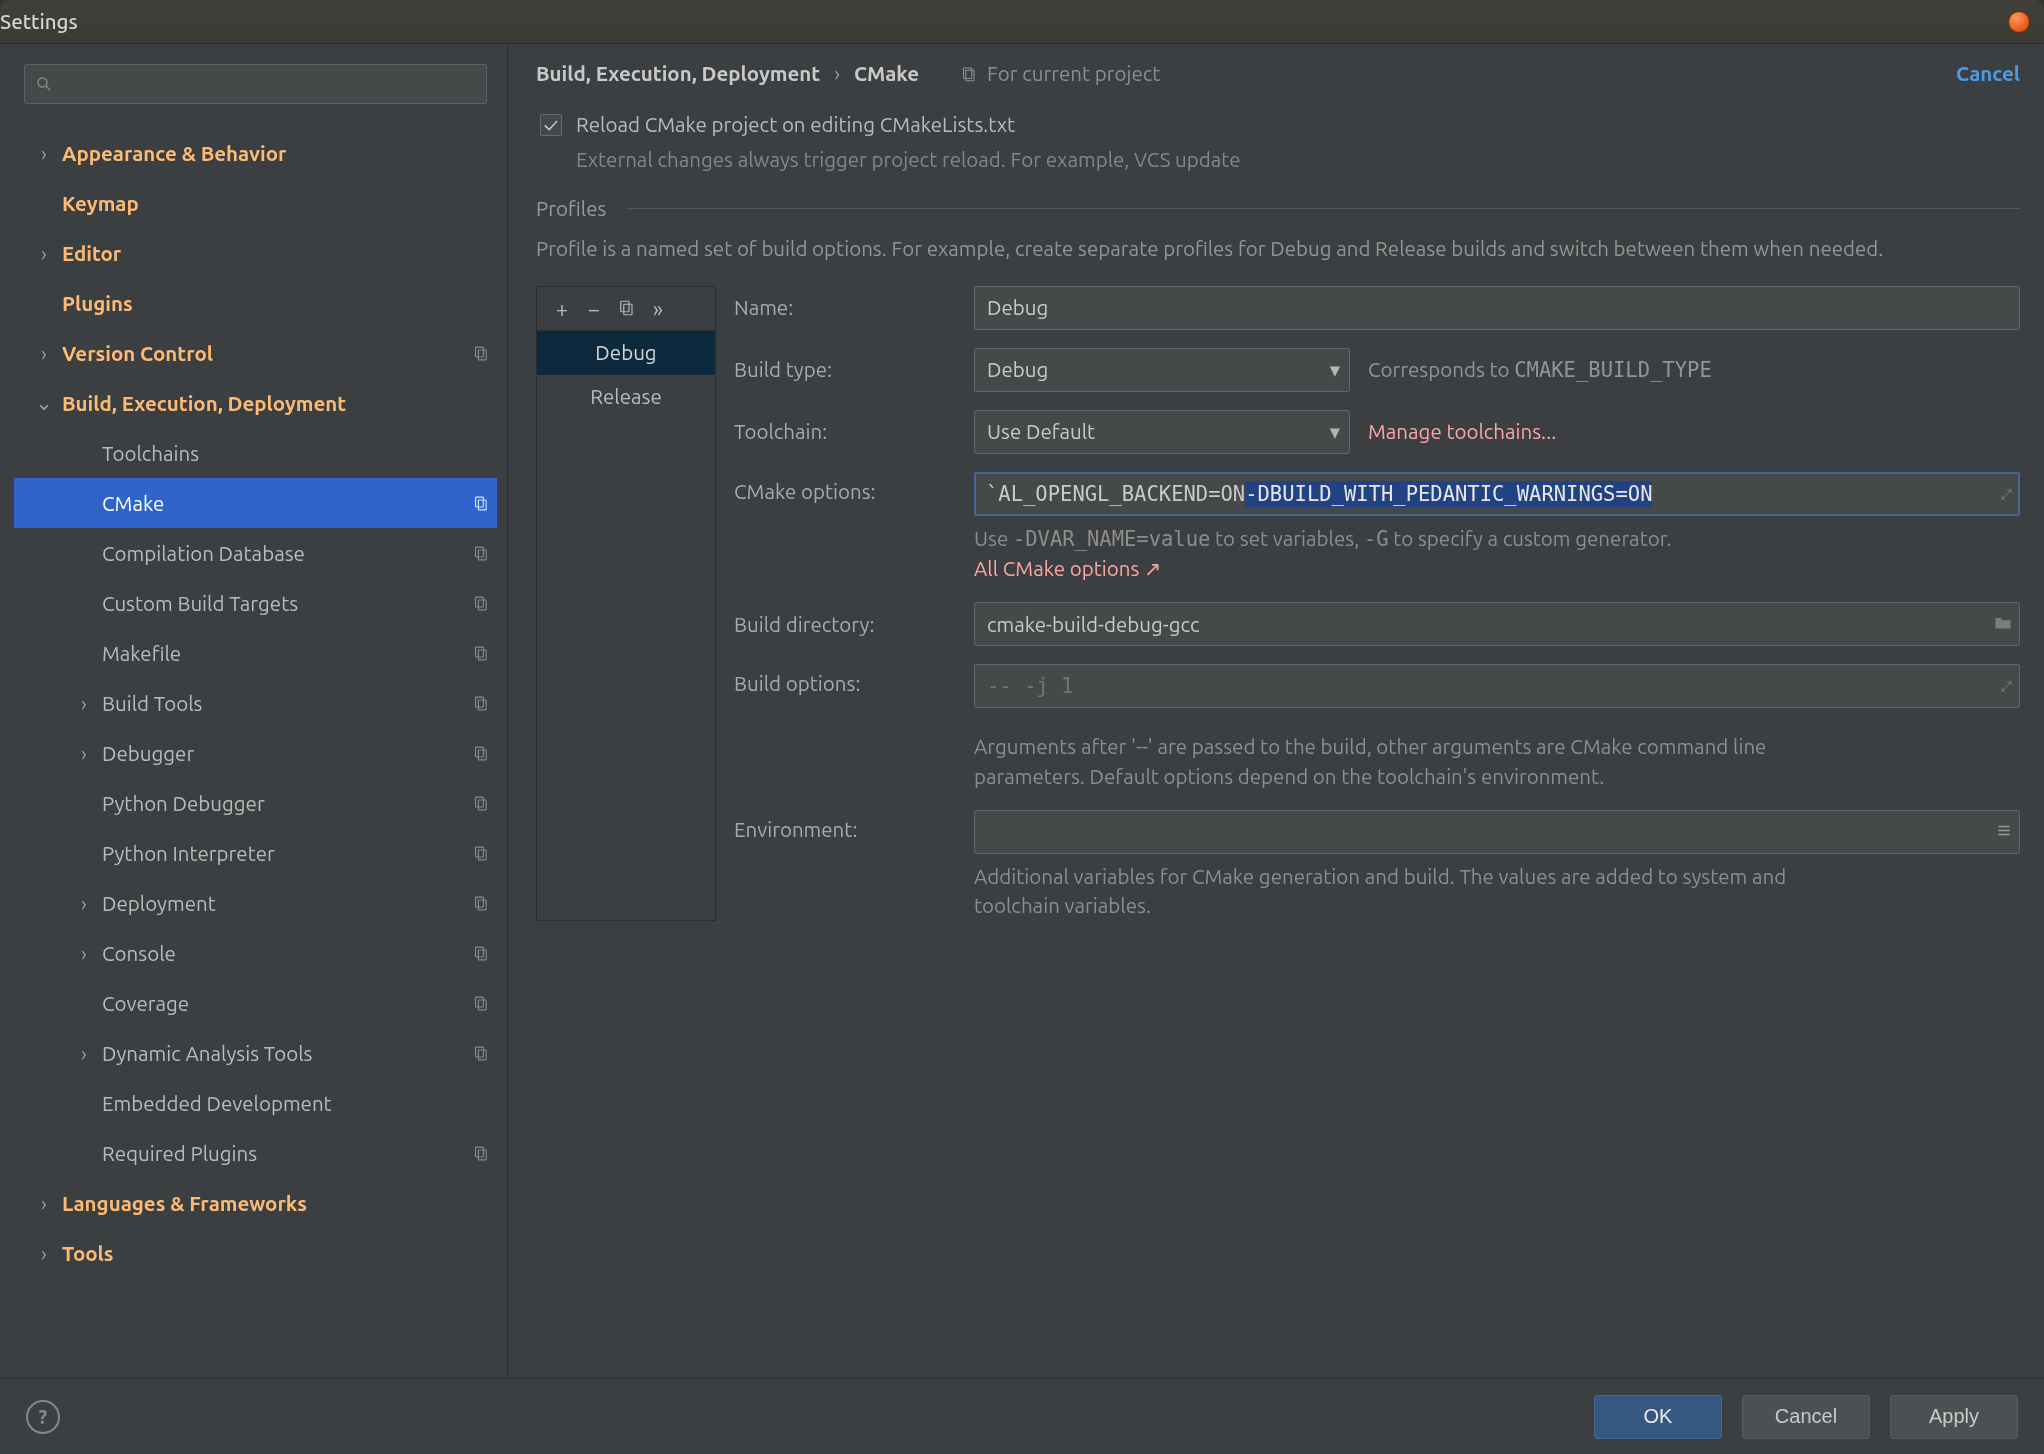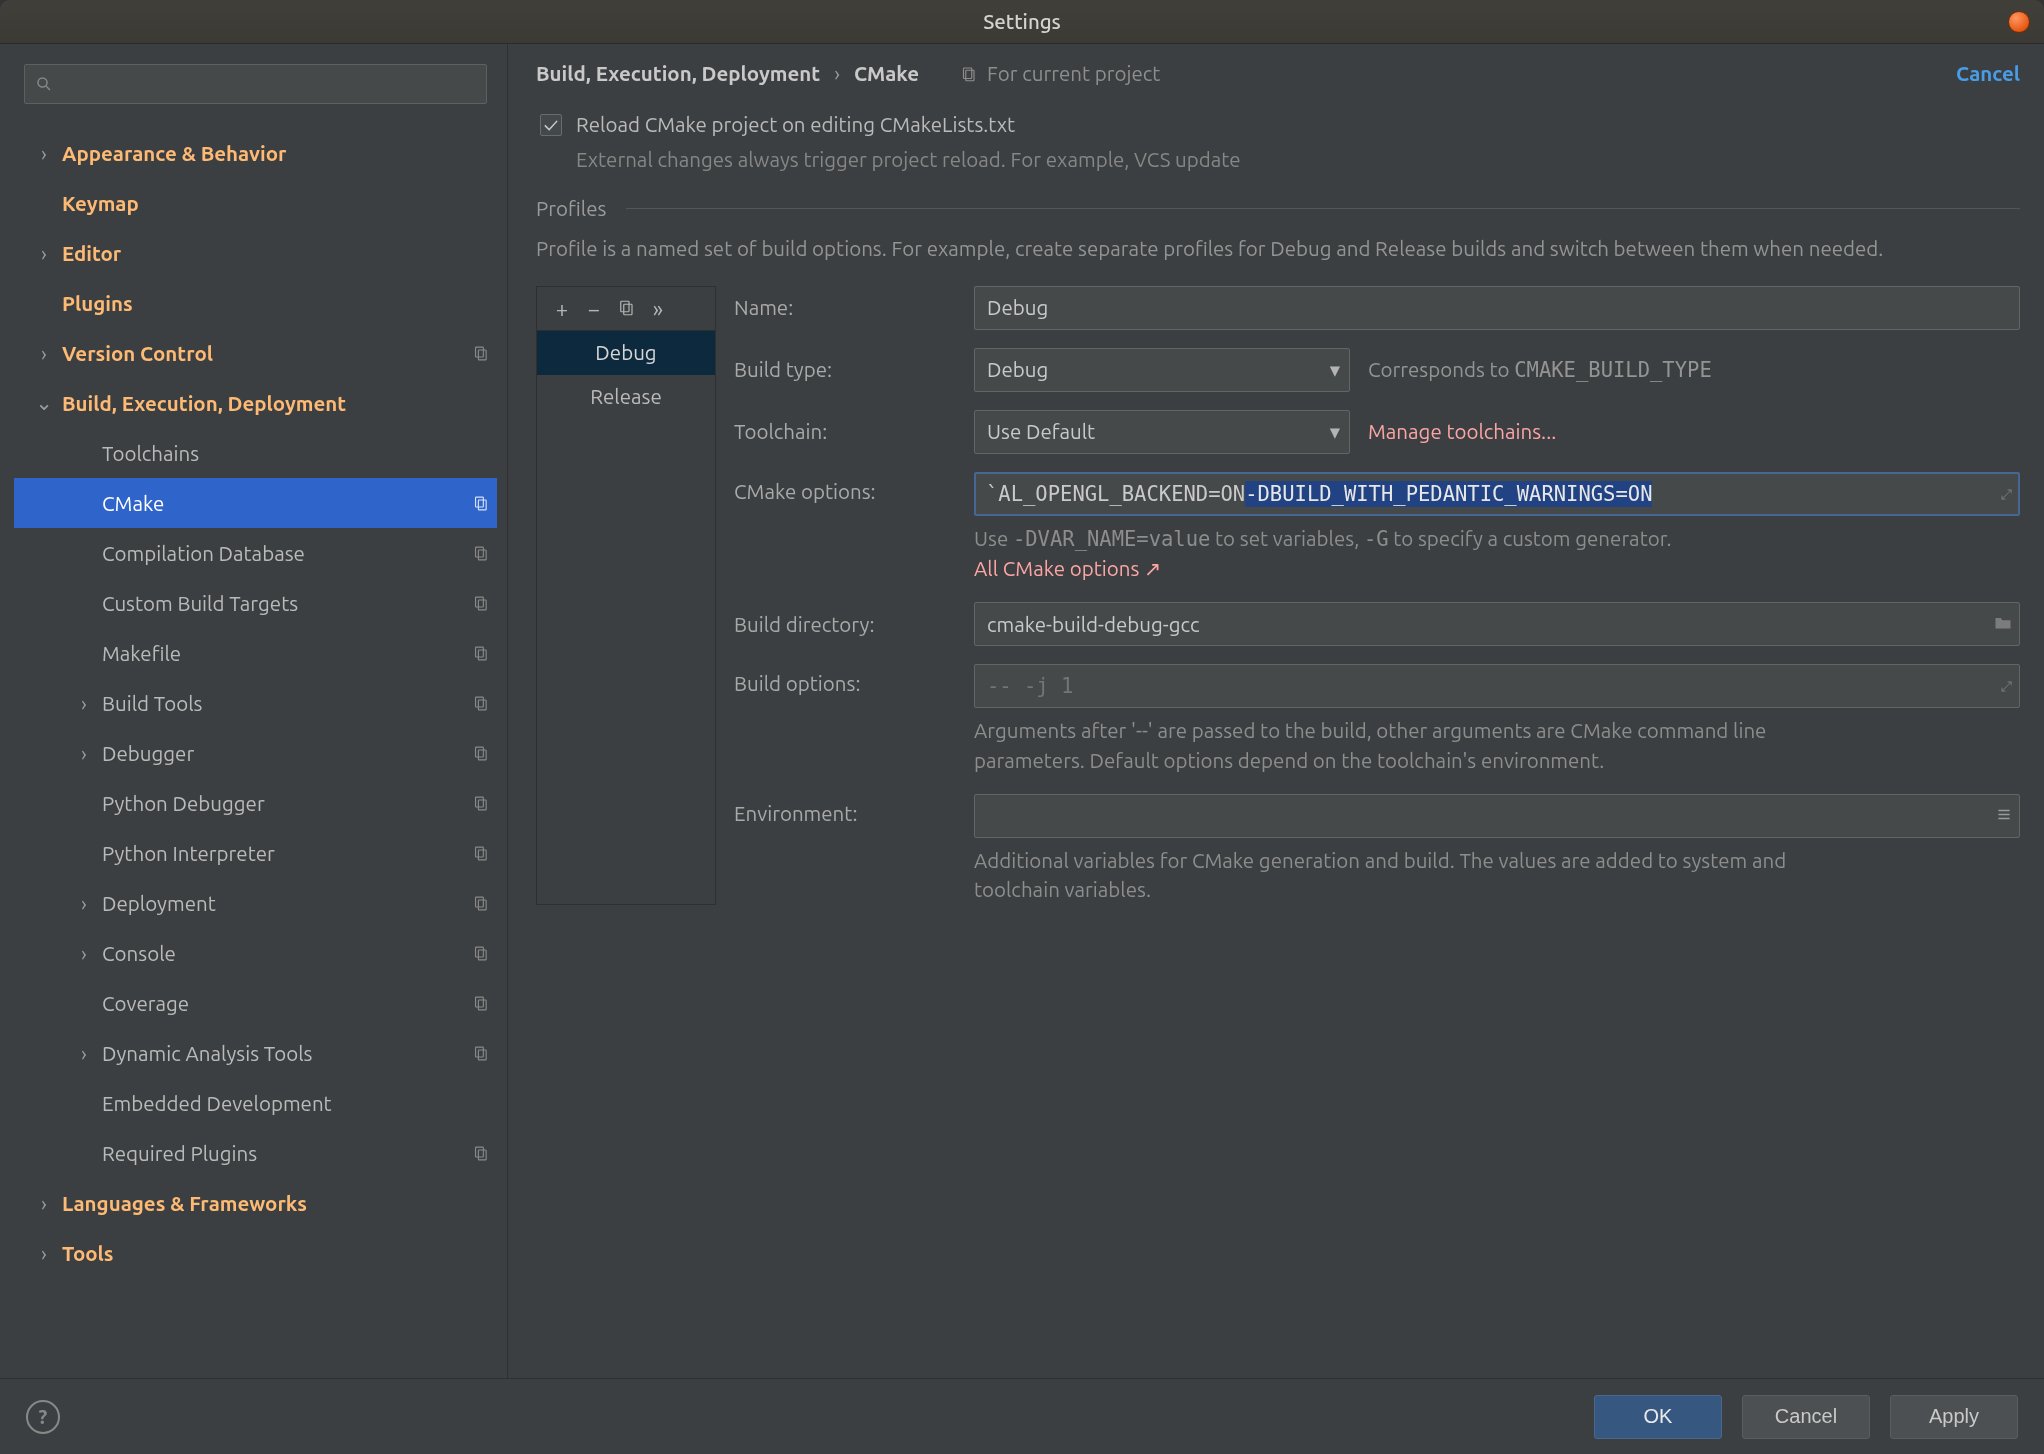--- a/index.html
+++ b/index.html
@@ -13,21 +13,20 @@
   overflow: hidden;
   display: flex;
   flex-direction: column;
 }
 .titlebar {
   height: 44px;
   background: linear-gradient(to bottom, #403f3a, #3b3a35);
   color: #d5d5d0;
   display: flex;
   align-items: center;
-  justify-content: center;
   position: relative;
   border-bottom: 1px solid #2a2a2a;
   border-top-left-radius: 10px;
   border-top-right-radius: 10px;
   font-weight: 500;
 }
 .titlebar .closebtn {
   position: absolute;
   right: 14px;
   top: 50%;
@@ -476,21 +475,21 @@
               </svg>
           </span>
         </div>
 
         <div class="flab top">Build options:</div>
         <div>
           <div class="relpos">
             <input class="tinput mono" style="color: rgb(122, 122, 122);" placeholder="-- -j 1">
             <span class="expandicon">⤢</span>
           </div>
-          <div class="subhint" style="margin-top:8px; max-width:880px;">Arguments after '--' are passed to the build, other arguments are CMake command line parameters. Default options depend on the toolchain's environment.</div>
+          <div class="subhint" style="margin-top:24px; max-width:880px;">Arguments after '--' are passed to the build, other arguments are CMake command line parameters. Default options depend on the toolchain's environment.</div>
         </div>
 
         <div class="flab top">Environment:</div>
         <div>
           <div class="relpos">
             <input class="tinput" value="" style="">
             <span class="expandicon">
               <svg width="16" height="16" viewBox="0 0 20 20" fill="none" stroke="#9a9a9a" stroke-width="1.6">
                   <line x1="3" y1="5" x2="17" y2="5"></line>
                   <line x1="3" y1="10" x2="17" y2="10"></line>

